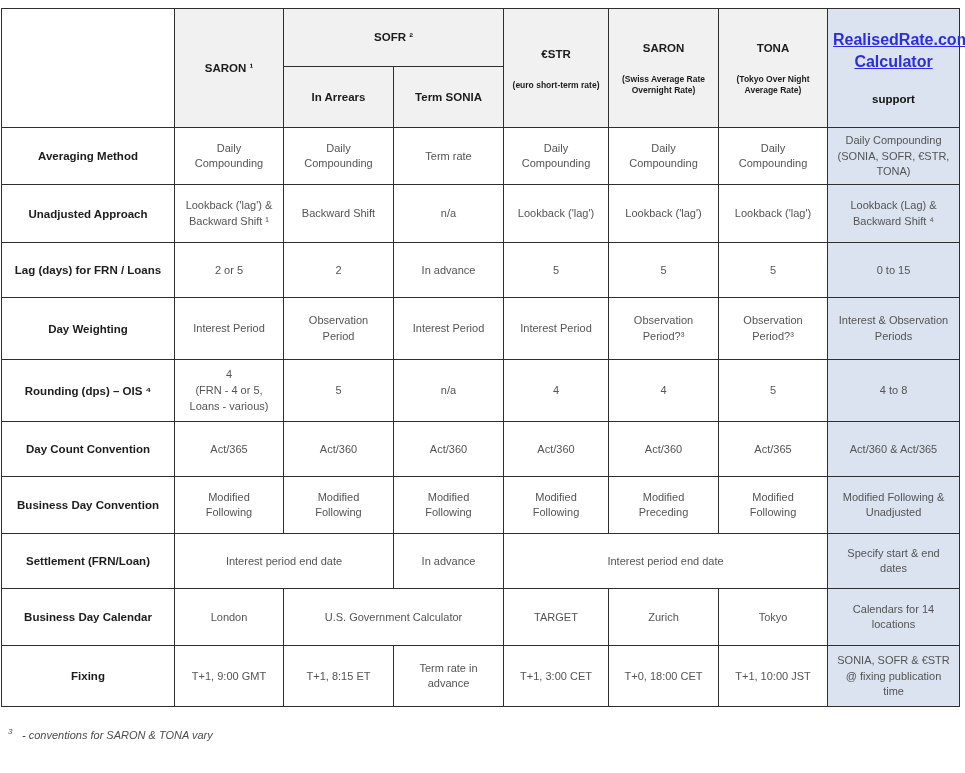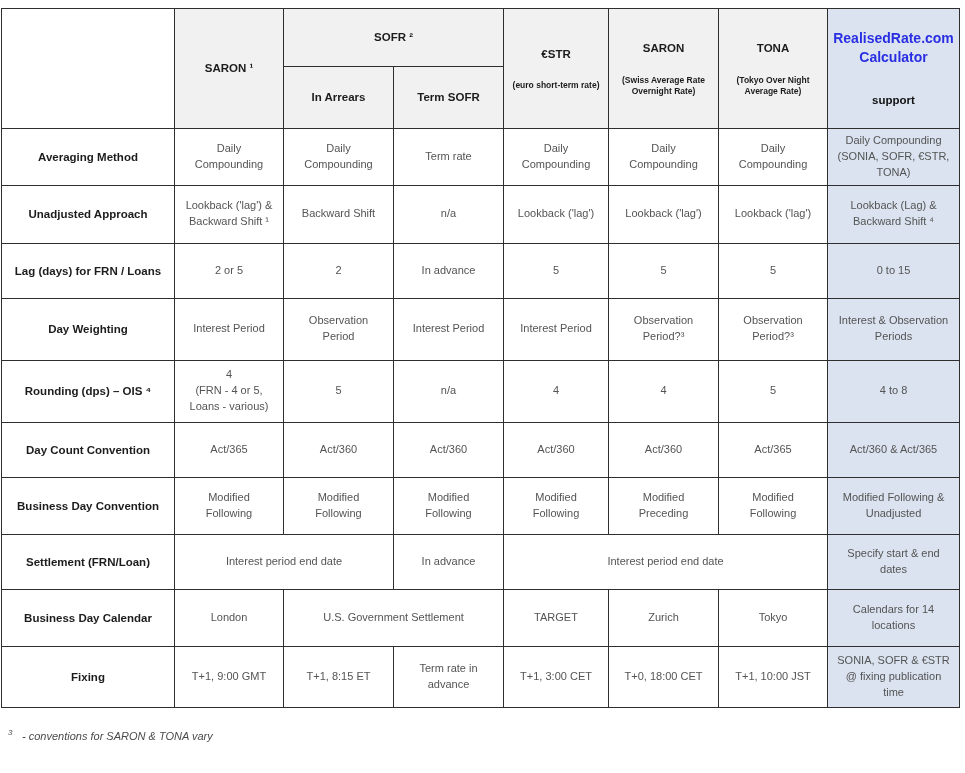--- a/index.html
+++ b/index.html
@@ -62,31 +62,32 @@
   .rates tbody td.hl{background:var(--highlight_bg);}
   tr.h-header1{height:34px;}
   tr.h-header2{height:36px;}
   tr.h57{height:57px;}
   tr.h58{height:58px;}
   tr.h55{height:55px;}
   tr.h62{height:62px;}
   tr.h61{height:61px;}
   a.rr-link{
     color:var(--link);
-    font-weight:bold;
-    font-size:14px;
+    text-decoration:underline;
+    font-weight:bold;
+    font-size:16px;
     line-height:1.4;
     display:block;
     cursor:pointer;
   }
   .rr-support{
     font-weight:bold;
     color:#111111;
     font-size:11.5px;
-    margin-top:7px;
+    margin-top:1px;
   }
   .footnotes{
     margin:15px 0 0 7px;
     list-style:none;
   }
   .footnote{
     font-style:italic;
     font-size:11px;
     color:var(--footnote_text);
     line-height:19px;
@@ -135,21 +136,21 @@
           <div class="hdr-sub">(Tokyo Over Night
 Average Rate)</div>
         </th>
         <th rowspan="2" class="hl">
           <a class="rr-link"><span>RealisedRate.com</span><br><span>Calculator</span></a>
           <div class="rr-support">support</div>
         </th>
       </tr>
       <tr class="h-header2">
         <th>In Arrears</th>
-        <th>Term SOFR</th>
+        <th>Term SONIA</th>
       </tr>
     </thead>
 
     <tbody>
       <tr class="h57">
         <th>Averaging Method</th>
         <td>Daily
 Compounding</td>
         <td>Daily
 Compounding</td>
@@ -251,21 +252,21 @@
         <td colspan="2">Interest period end date</td>
         <td>In advance</td>
         <td colspan="3">Interest period end date</td>
         <td class="hl">Specify start &amp; end
 dates</td>
       </tr>
 
       <tr class="h57">
         <th>Business Day Calendar</th>
         <td>London</td>
-        <td colspan="2">U.S. Government Settlement</td>
+        <td colspan="2">U.S. Government Calculator</td>
         <td>TARGET</td>
         <td>Zurich</td>
         <td>Tokyo</td>
         <td class="hl">Calendars for 14
 locations</td>
       </tr>
 
       <tr class="h61">
         <th>Fixing</th>
         <td>T+1, 9:00 GMT</td>

